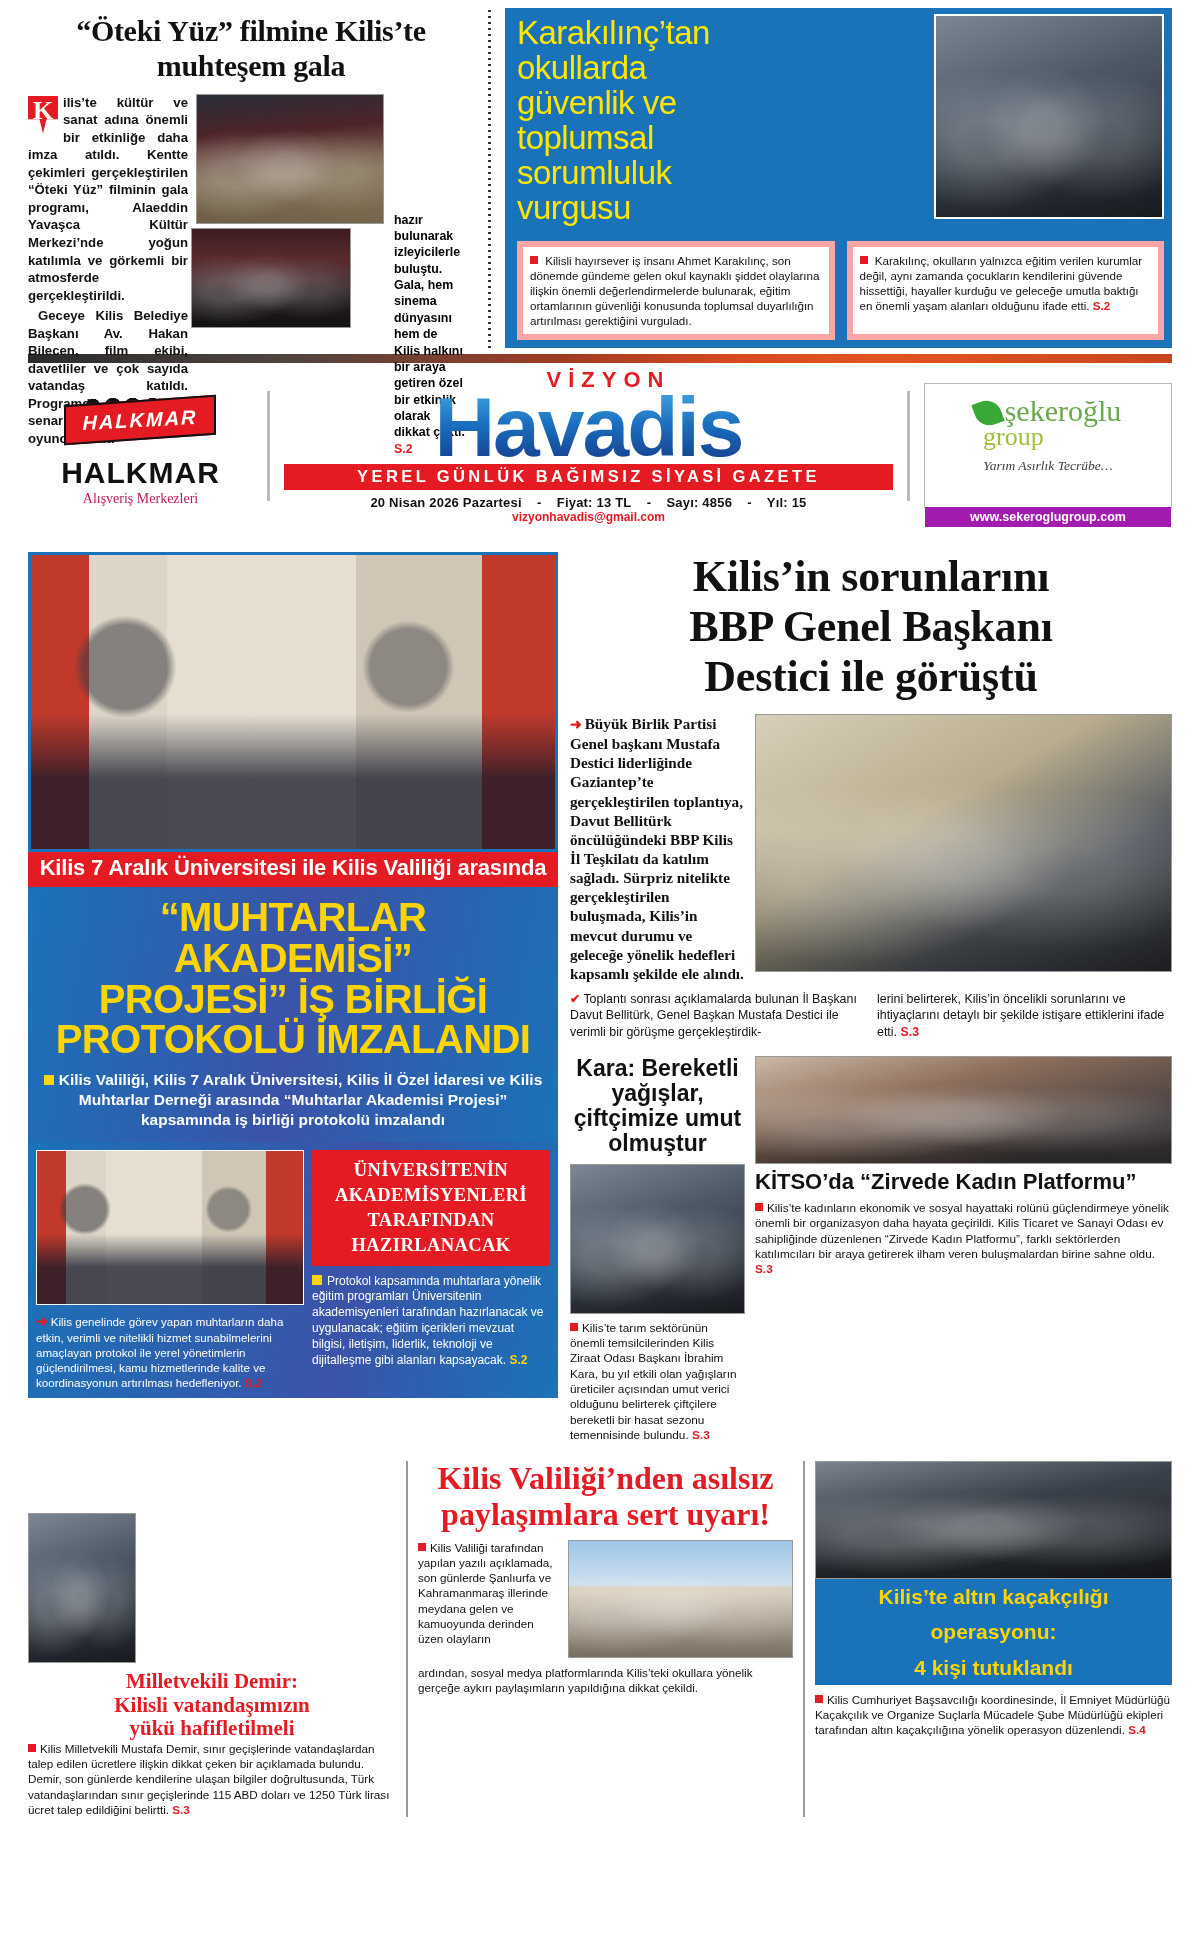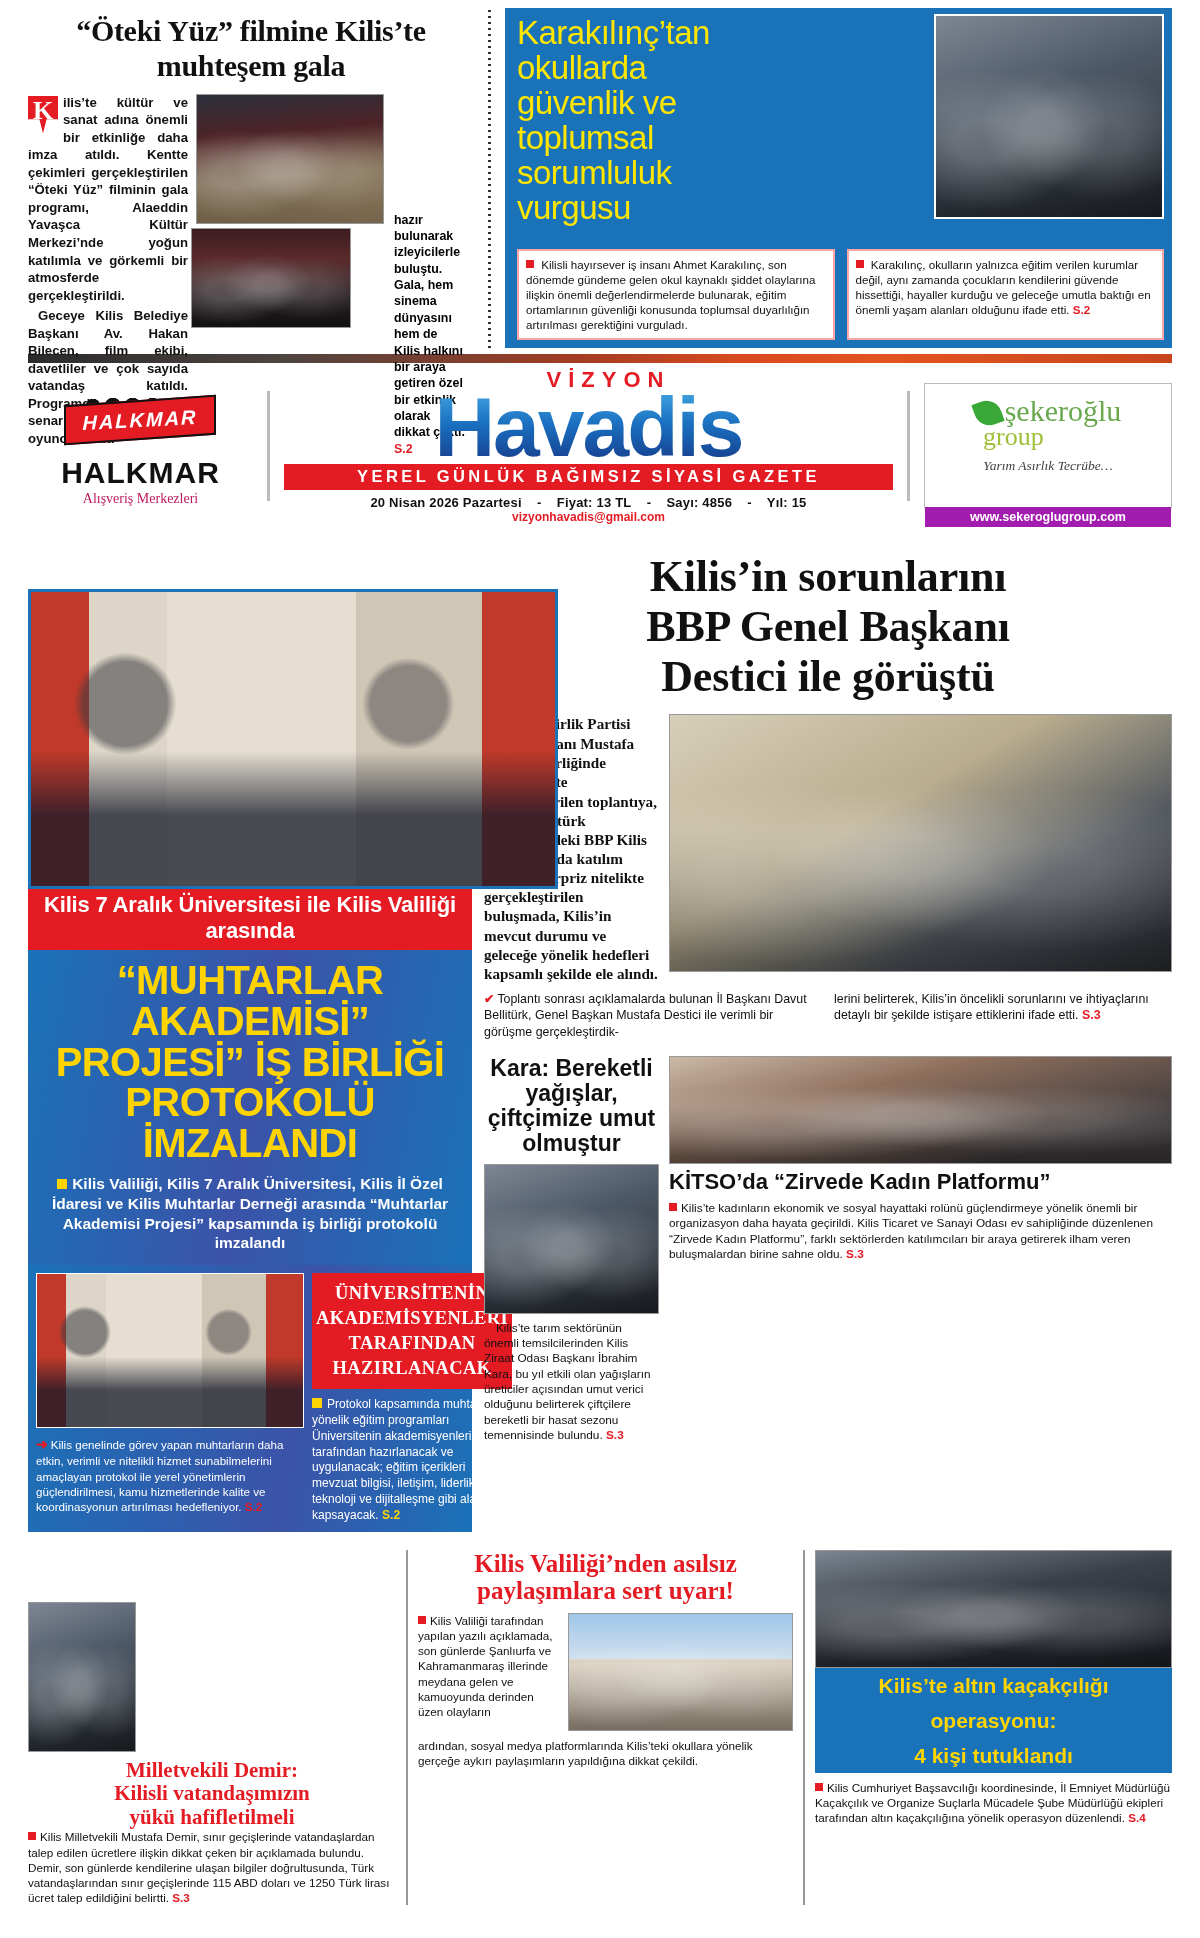--- a/index.html
+++ b/index.html
@@ -71,21 +71,21 @@
     background-image: radial-gradient(circle, #222 1.1px, transparent 1.3px);
     background-size: 3px 6px; }
 
   .t2 { flex:1; background:#1a72b8; position:relative; color:#fff; padding:8px 10px 8px 12px; }
   .t2 h2 {
     color:#ffe600; font-family:"Liberation Sans", sans-serif; font-weight:400;
     font-size: 33px; line-height: 1.06; width: 215px; letter-spacing:-0.5px;
   }
   .t2-photo { position:absolute; right:8px; top:6px; width:230px; height:205px; border:2px solid #fff;}
   .t2-cols { position:absolute; left:12px; right:8px; bottom:8px; display:flex; gap:12px; }
-  .t2-cols .c { flex:1; background:#fff; color:#111; border:2px solid #fca5a5; padding:6px 7px; font-size:11.6px; line-height:1.3; font-weight:500;}
+  .t2-cols .c { flex:1; background:#fff; color:#111; border:6px solid #fca5a5; padding:6px 7px; font-size:11.6px; line-height:1.3; font-weight:500;}
   .sq { display:inline-block; width:8px; height:8px; background:#e41b23; margin-right:4px; vertical-align:1px;}
   .sref { color:#e41b23; font-weight:800; }
 
   
   .mast-rule { height:9px; margin:6px 0 0;
     background: linear-gradient(90deg,#2b2b2b 0%, #4d4440 22%, #a33c22 48%, #d74a1f 62%, #e2541f 75%, #c8461d 100%);}
   .masthead { display:flex; align-items:center; height:165px; gap:0; }
   .mh-left { width:225px; text-align:center; }
   .halkmar-badge { position:relative; width:170px; height:70px; margin:0 auto; }
   .halkmar-band {
@@ -120,21 +120,21 @@
   .sek-leaf { display:inline-block; width:26px; height:26px; background:#3aa836;
      border-radius:0 60% 0 60%; transform:rotate(-20deg); vertical-align:-5px; margin-right:4px;}
   .sek-name { font-family:"Liberation Serif", serif; font-size:30px; color:#6aa84f; font-weight:400;}
   .sek-group { font-family:"Liberation Serif", serif; font-size:26px; color:#9fbf3b; margin-left:58px; margin-top:-6px;}
   .sek-slogan { font-family:"Liberation Serif", serif; font-style:italic; font-size:13.5px; color:#3f3f3f; margin-top:6px; text-align:center;}
   .sek-url { background:#a21caf; color:#fff; font-size:12.5px; font-weight:700; text-align:center;
      padding:3px 0; position:absolute; left:0; right:0; bottom:-20px; }
 
   
   .main { display:flex; gap:12px; margin-top:24px; }
-  .main-left { width: 444px; margin-top: 37px; }
+  .main-left { width: 530px; }
   .main-right { flex:1; }
 
   .mimg { width:530px; height:300px; border:3px solid #1a72b8; }
   .kicker { background:#e41b23; color:#fff; font-weight:800; font-size:22px;
      text-align:center; padding:6px 4px; letter-spacing:-.2px; margin-top:-3px;}
   .bigband { background:linear-gradient(100deg,#1a72b8 0%, #3b53a8 50%, #1a72b8 100%); padding:10px 8px 12px; }
   .bighead { color:#ffd400; font-weight:800; font-size:40px; line-height:1.02; text-align:center; letter-spacing:-.6px;}
   .bigsub { color:#fff; font-weight:700; font-size:15.5px; line-height:1.28; text-align:center; margin-top:10px; padding:0 6px;}
   .sqy { display:inline-block; width:10px; height:10px; background:#ffd400; margin-right:5px; vertical-align:0px;}
 
@@ -171,21 +171,21 @@
   
   .bottom { display:flex; gap:10px; margin-top:18px; }
   .b1 { width:368px; display:flex; gap:7px;flex-direction:column; }
   .b1 .ph { width:108px; height:150px; border:1px solid #999; margin-top:52px;}
   .b1 .tx { flex:1; }
   .b1 h3 { color:#e41b23; font-family:"Liberation Serif",serif; font-weight:700;
       font-size:21px; line-height:1.12; text-align:center;}
   .b1 p { font-size:11.7px; line-height:1.3; color:#111;}
   .b2 { width:375px; }
   .b2 h3 { color:#e41b23; font-family:"Liberation Serif",serif; font-weight:700;
-      font-size:25px; line-height:1.1; text-align:center;}
+      font-size:32px; line-height:1.1; text-align:center;}
   .b2-body { display:flex; gap:8px; margin-top:8px;}
   .b2-body .tx { width:142px; font-size:11.7px; line-height:1.3; color:#111;}
   .b2-body .ph { flex:1; height:118px; border:1px solid #999;}
   .b2 .more { font-size:11.7px; line-height:1.3; color:#111; margin-top:7px;}
   .b3 { flex:1; }
   .b3 .ph { width:100%; height:118px; border:1px solid #999;}
   .b3 h3 { color:#ffd400; font-weight:800; font-size:21px; line-height:1.1; text-align:center;
      background:#1a72b8; padding:6px 4px; margin-top:0;}
   .b3 p { font-size:11.7px; line-height:1.3; margin-top:7px; color:#111;}
 

